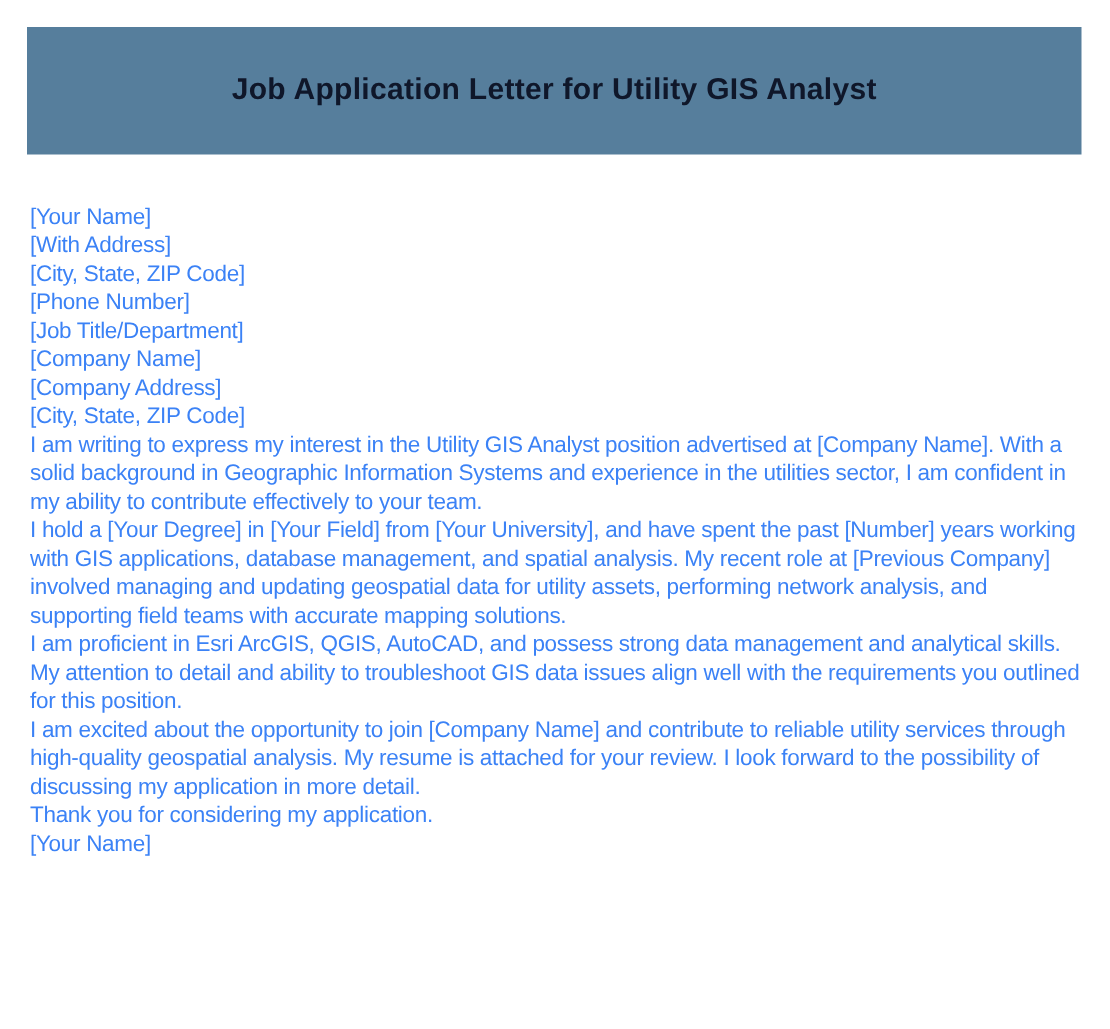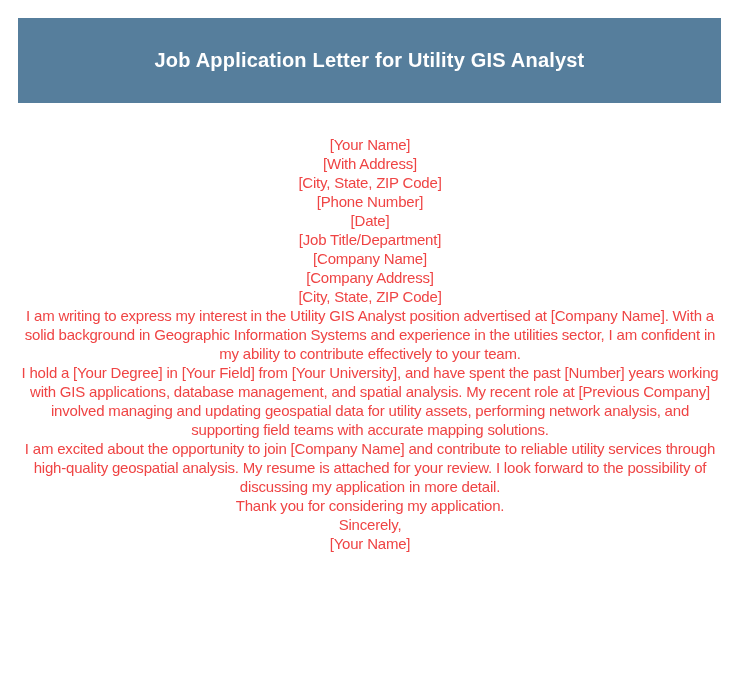--- a/index.html
+++ b/index.html
@@ -22,60 +22,58 @@
   .title-bar {
     margin: 18px 19px 0 18px;
     height: 85px;
     background: #567e9c;
     display: flex;
     align-items: center;
     justify-content: center;
   }
   .title-bar h1 {
     margin: 0;
-    color: #ffffff;
+    color: #0f172a;
     font-size: 20px;
     font-weight: 700;
     letter-spacing: 0.2px;
     font-family: "Liberation Sans", sans-serif;
   }
   .letter-body {
     margin: 32px 20px 0 20px;
     width: 700px;
-    color: #ef4444;
+    color: #3b82f6;
     font-size: 15px;
     line-height: 19px;
     letter-spacing: -0.2px;
-    text-align: center;
   }
   .letter-body p {
     margin: 0;
     padding: 0;
   }
 </style>
 </head>
 <body>
 
 <div class="page">
 
   <header class="title-bar">
     <h1>Job Application Letter for Utility GIS Analyst</h1>
   </header>
 
   <main class="letter-body">
     <p>[Your Name]</p>
     <p>[With Address]</p>
     <p>[City, State, ZIP Code]</p>
     <p>[Phone Number]</p>
-    <p>[Date]</p>
     <p>[Job Title/Department]</p>
     <p>[Company Name]</p>
     <p>[Company Address]</p>
     <p>[City, State, ZIP Code]</p>
     <p>I am writing to express my interest in the Utility GIS Analyst position advertised at [Company Name]. With a solid background in Geographic Information Systems and experience in the utilities sector, I am confident in my ability to contribute effectively to your team.</p>
     <p>I hold a [Your Degree] in [Your Field] from [Your University], and have spent the past [Number] years working with GIS applications, database management, and spatial analysis. My recent role at [Previous Company] involved managing and updating geospatial data for utility assets, performing network analysis, and supporting field teams with accurate mapping solutions.</p>
+    <p>I am proficient in Esri ArcGIS, QGIS, AutoCAD, and possess strong data management and analytical skills. My attention to detail and ability to troubleshoot GIS data issues align well with the requirements you outlined for this position.</p>
     <p>I am excited about the opportunity to join [Company Name] and contribute to reliable utility services through high-quality geospatial analysis. My resume is attached for your review. I look forward to the possibility of discussing my application in more detail.</p>
     <p>Thank you for considering my application.</p>
-    <p>Sincerely,</p>
     <p>[Your Name]</p>
   </main>
 
 </div>
 
 </body></html>

